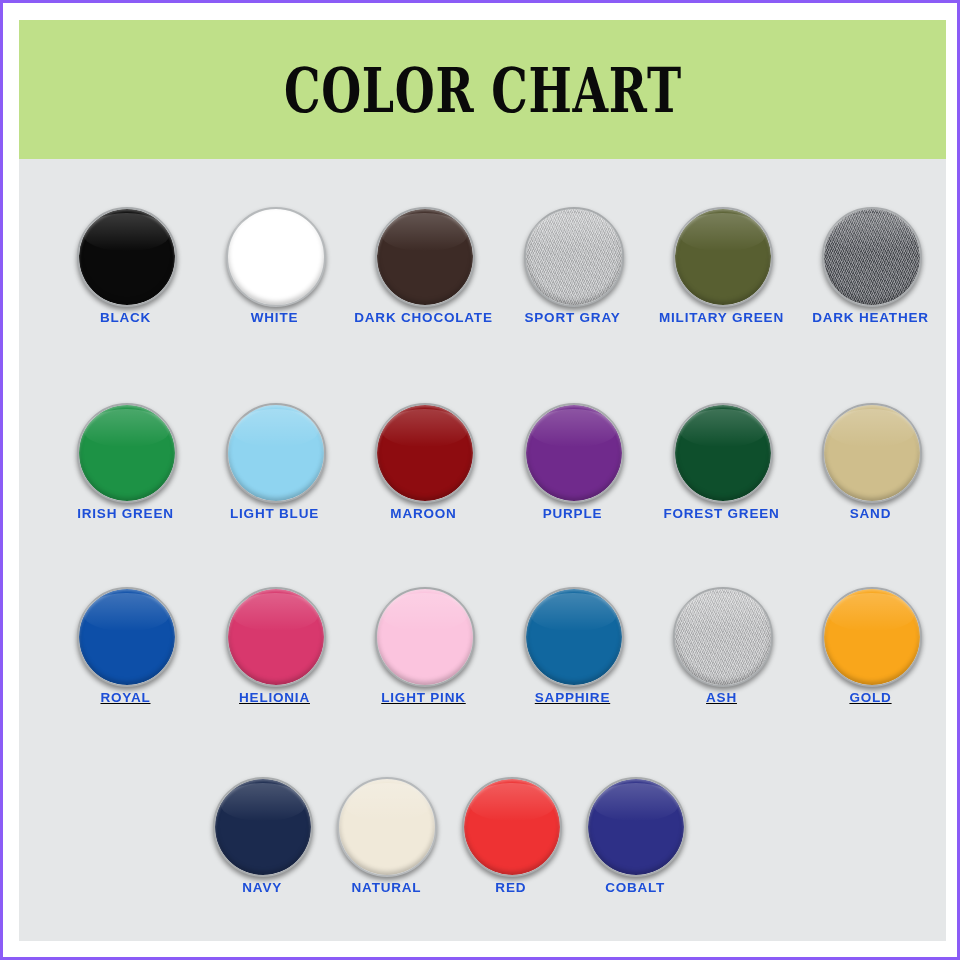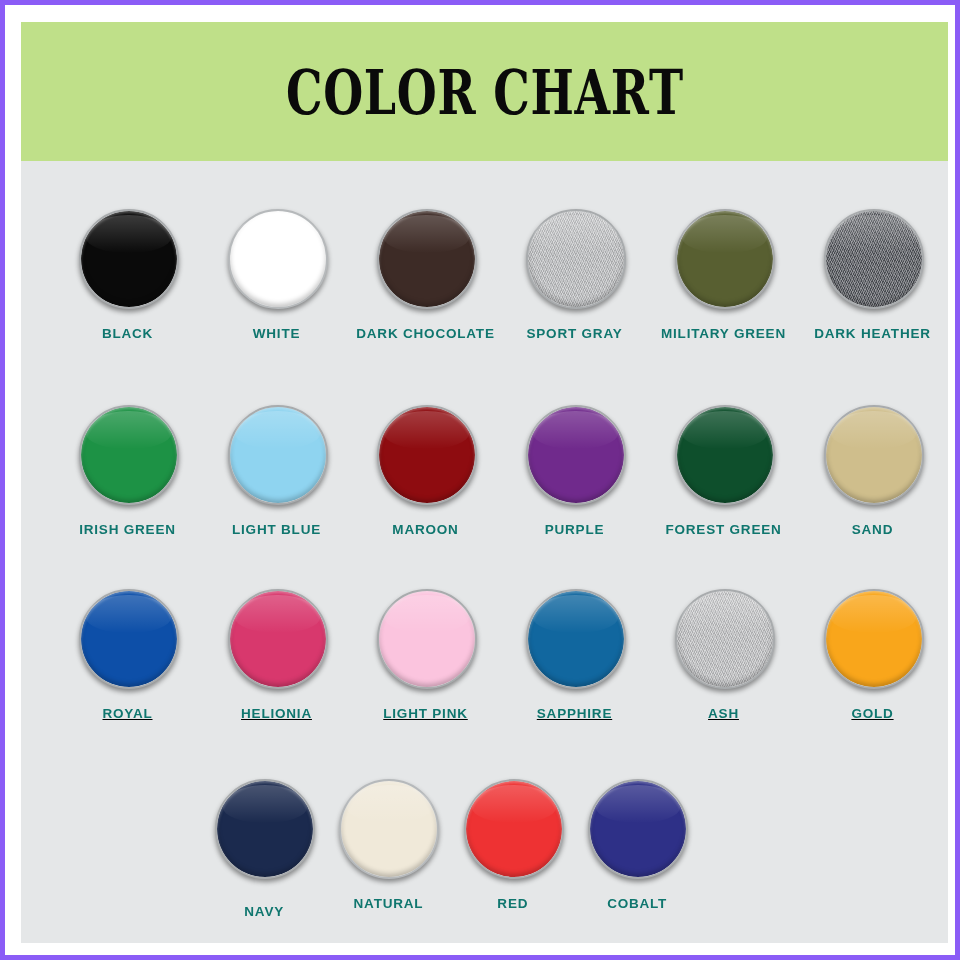--- a/index.html
+++ b/index.html
@@ -12,21 +12,21 @@
     height: 960px;
     font-family: "Liberation Sans", sans-serif;
     overflow: hidden;
   }
   #page {
     position: relative;
     width: 960px;
     height: 960px;
     background: #ffffff;
     box-sizing: border-box;
-    border: 5px solid #8b5cf6;
+    border: 3px solid #8b5cf6;
   }
   
   #banner {
     position: absolute;
     left: 16px;
     top: 17px;
     width: 927px;
     height: 139px;
     background: #bfe089;
     display: flex;
@@ -69,21 +69,21 @@
   .cell {
     width: 149px;
     display: flex;
     flex-direction: column;
     align-items: center;
   }
   .cell.spacer { visibility: hidden; }
   #row-1 .cell:first-child,
   #row-2 .cell:first-child,
   #row-3 .cell:first-child { margin-left: 32px; }
-  #row-4 .cell:first-child { margin-left: 181px; gap: 8px; }
+  #row-4 .cell:first-child { margin-left: 181px; }
 
   .swatch-wrap {
     position: relative;
     width: 100px;
     height: 100px;
     margin-top: 41px;
   }
   .swatch {
     position: absolute;
     left: 1px;
@@ -111,26 +111,26 @@
   }
   .swatch.heather {
     background-image:
       repeating-linear-gradient(115deg, rgba(255,255,255,0.30) 0px, rgba(255,255,255,0.30) 1px, rgba(0,0,0,0.06) 1px, rgba(0,0,0,0.06) 2px),
       repeating-linear-gradient(60deg, rgba(255,255,255,0.16) 0px, rgba(255,255,255,0.16) 1px, rgba(0,0,0,0.05) 1px, rgba(0,0,0,0.05) 3px);
   }
   .swatch.light-rim {
     border-color: #b6b9bb;
   }
   .label {
-    margin-top: 18px;
+    margin-top: 4px;
     font-family: "Liberation Sans", sans-serif;
     font-weight: bold;
     font-size: 13.5px;
     letter-spacing: 0.8px;
-    color: #0f766e;
+    color: #1d4ed8;
     white-space: nowrap;
     text-align: center;
   }
 </style>
 </head>
 <body>
 
 <div id="page">
 
   <div id="banner" style="background-color: rgb(191, 224, 137);">

